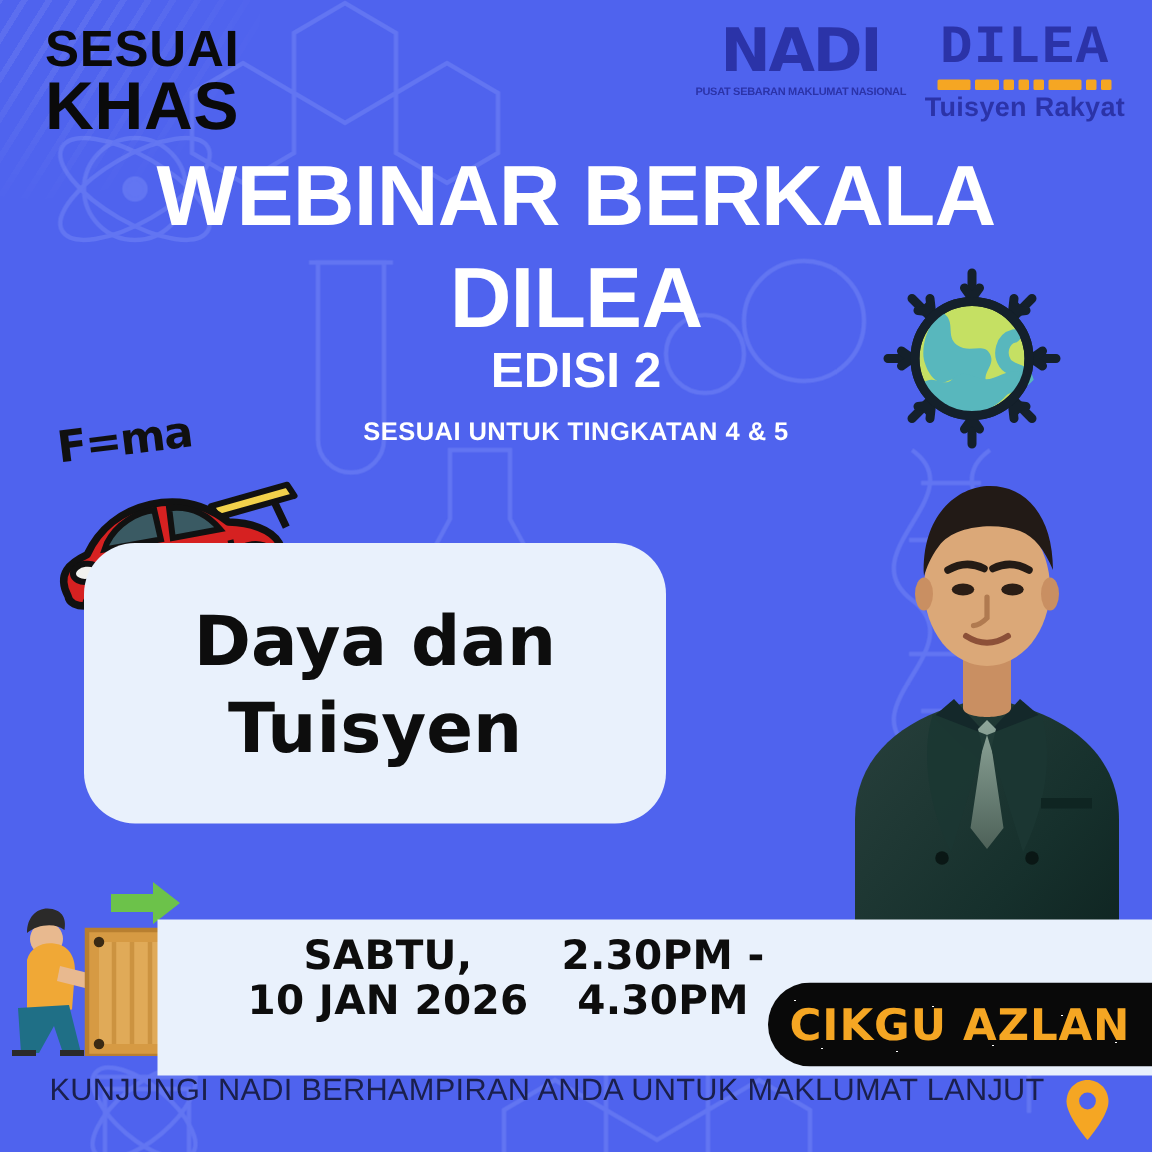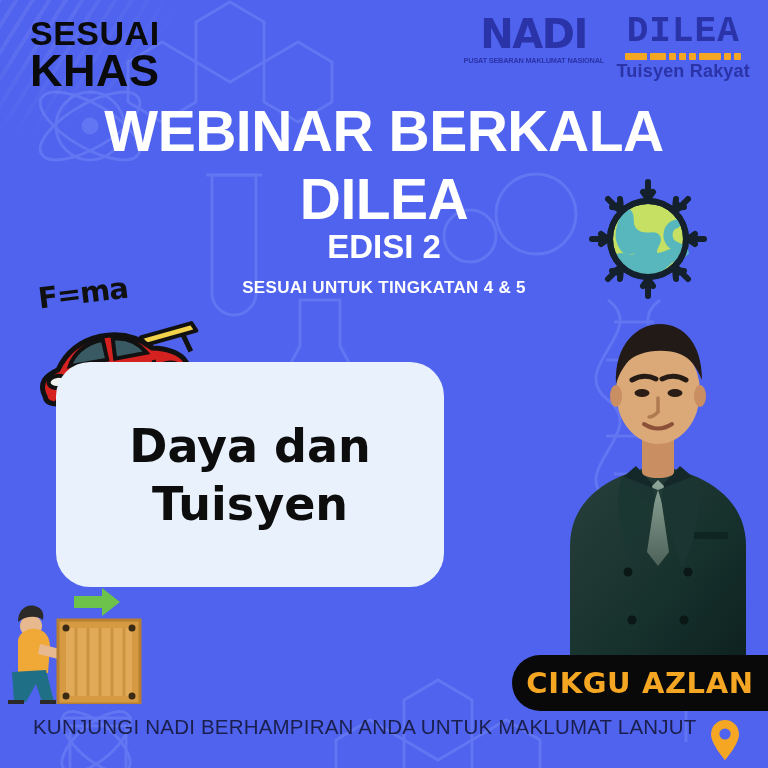--- a/index.html
+++ b/index.html
@@ -154,21 +154,21 @@
     font-weight: 700;
     letter-spacing: 0.3px;
   }
 
   
   .topic-card {
     position: absolute;
     left: 56px;
     top: 362px;
     width: 388px;
-    height: 225px;
+    height: 187px;
     background: #e9f1fc;
     border-radius: 34px;
     display: flex;
     flex-direction: column;
     align-items: center;
     justify-content: center;
     gap: 12px;
   }
   .topic-line {
     font-family: "DejaVu Sans", sans-serif;
@@ -483,20 +483,32 @@
       <g stroke="#cc9340" stroke-width="3">
         <path d="M80,50 v68 M92,50 v68 M104,50 v68 M116,50 v68 M128,50 v68"></path>
       </g>
       <circle cx="70" cy="50" r="3.5" fill="#3a2a14"></circle>
       <circle cx="136" cy="50" r="3.5" fill="#3a2a14"></circle>
       <circle cx="70" cy="118" r="3.5" fill="#3a2a14"></circle>
       <circle cx="136" cy="118" r="3.5" fill="#3a2a14"></circle>
     </svg>
   </div>
 
+  <div class="date-band">
+    <div class="date-inner">
+      <div class="date-col">
+        <div>SABTU,</div>
+        <div>10 JAN 2026</div>
+      </div>
+      <div class="time-col">
+        <div>2.30PM -</div>
+        <div>4.30PM</div>
+      </div>
+    </div>
+  </div>
 
   <div class="speaker-badge">
     <span class="speaker-name">CIKGU AZLAN</span>
   </div>
 
   <div class="footer">
     <span class="footer-text">KUNJUNGI NADI BERHAMPIRAN ANDA UNTUK MAKLUMAT LANJUT</span>
     <span style="position:absolute; right:26px; top:2px;">
       <svg width="34" height="46" viewBox="0 0 34 46" aria-hidden="true">
         <path d="M17,3 C9,3 3,9.4 3,17.4 C3,27 17,43 17,43 C17,43 31,27 31,17.4 C31,9.4 25,3 17,3 z" fill="#f5a623"></path>

